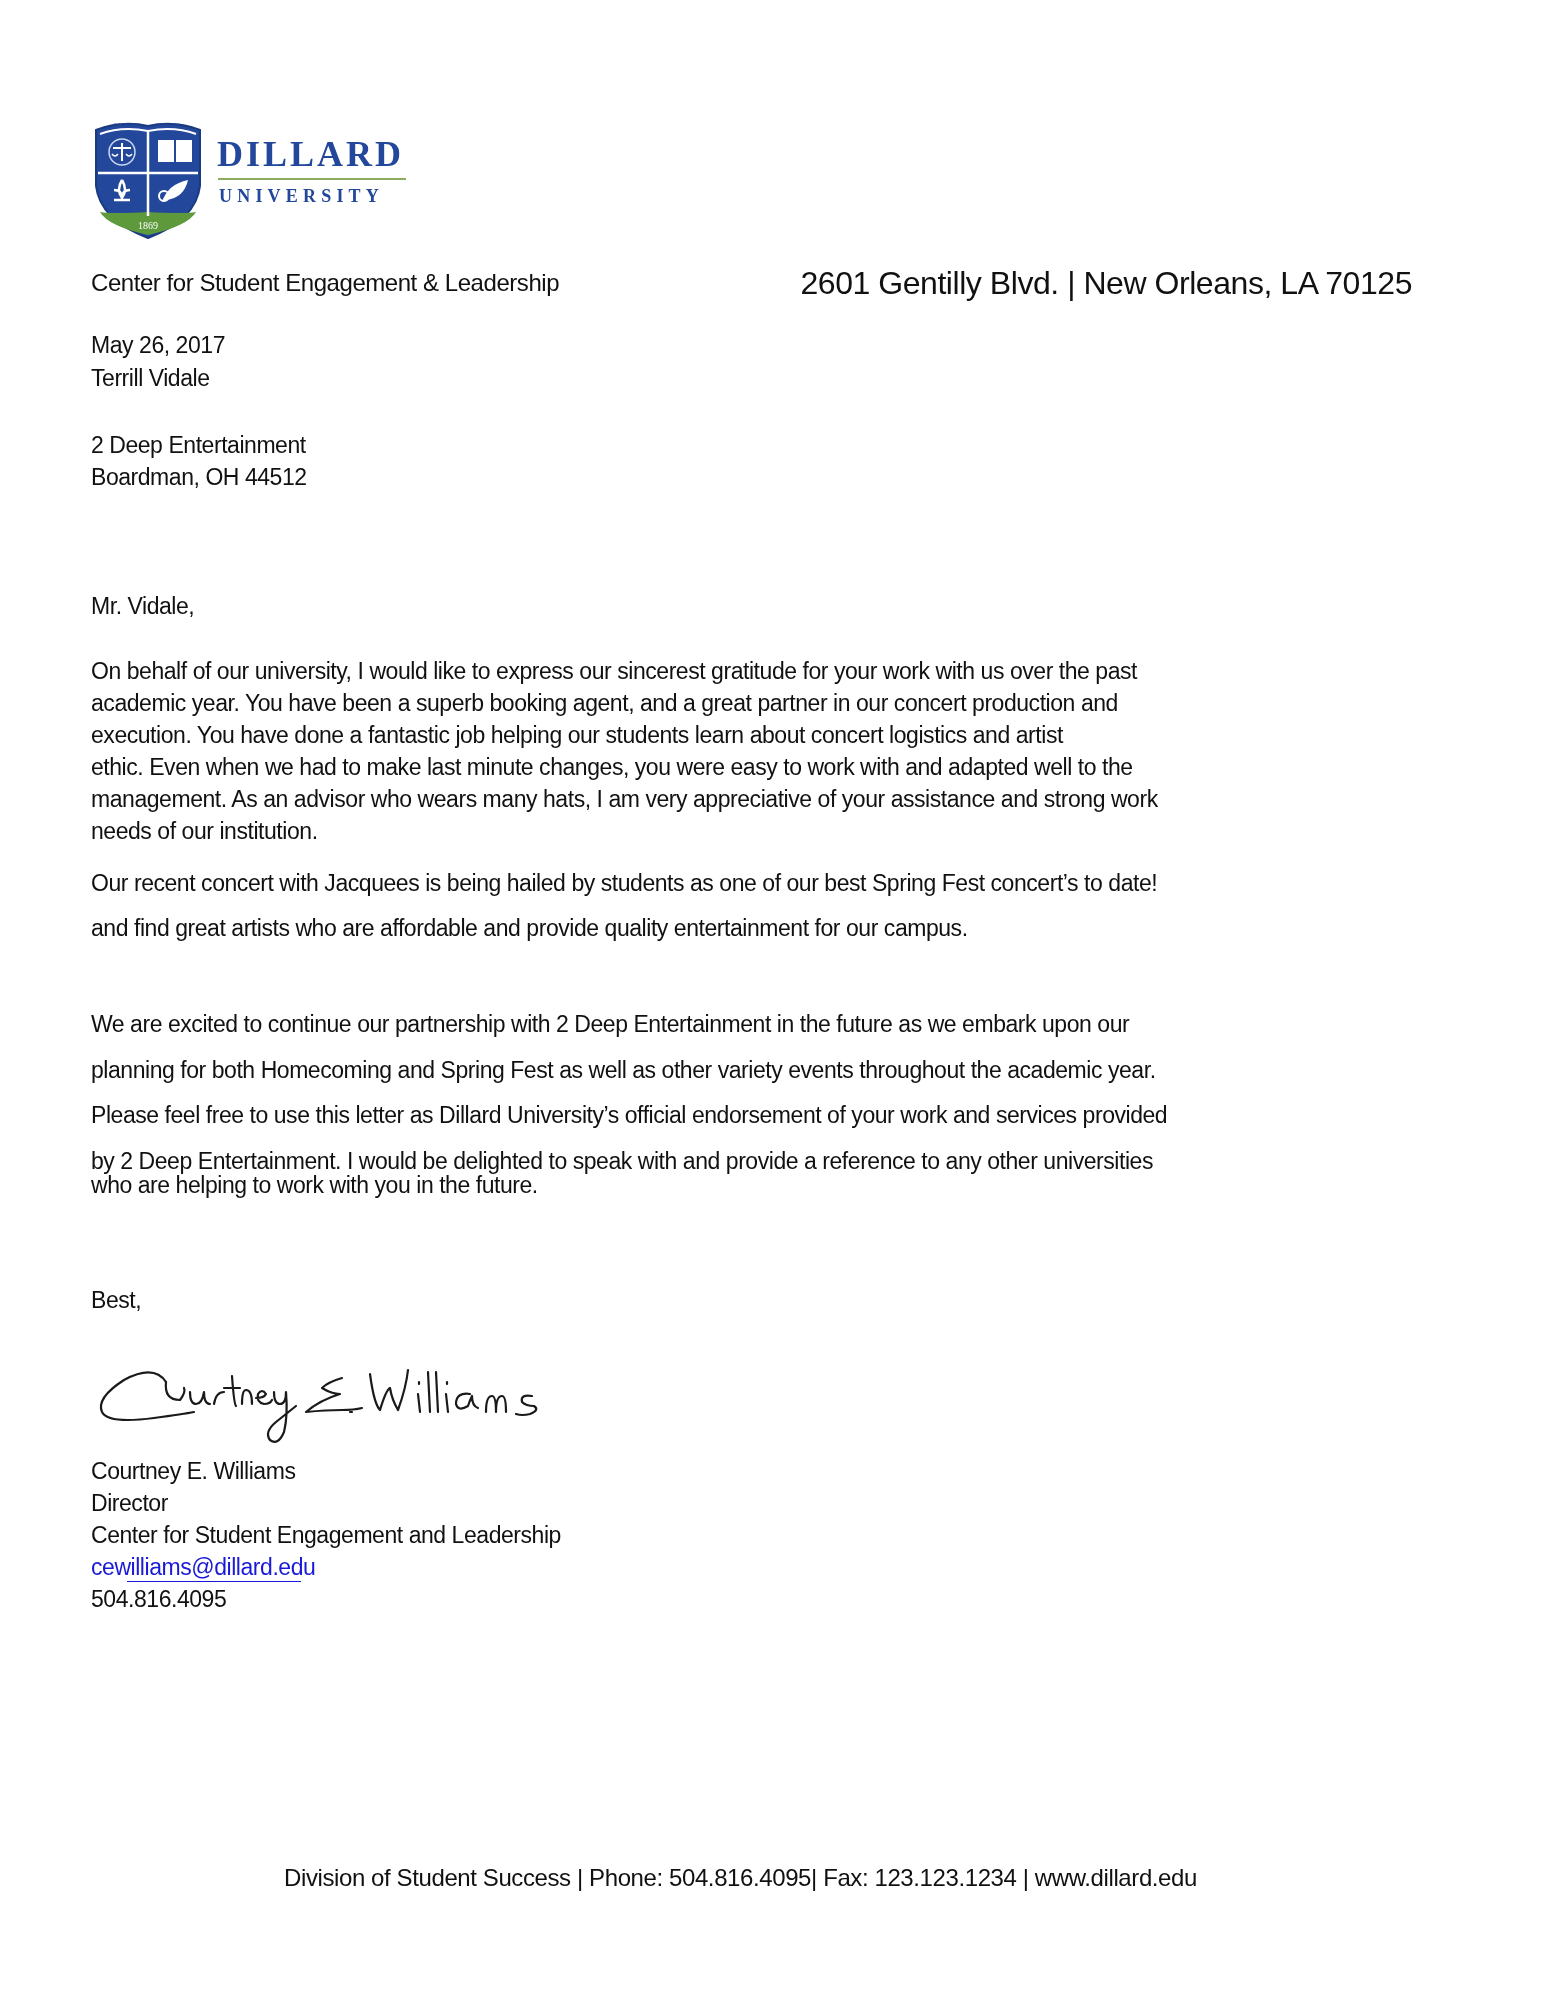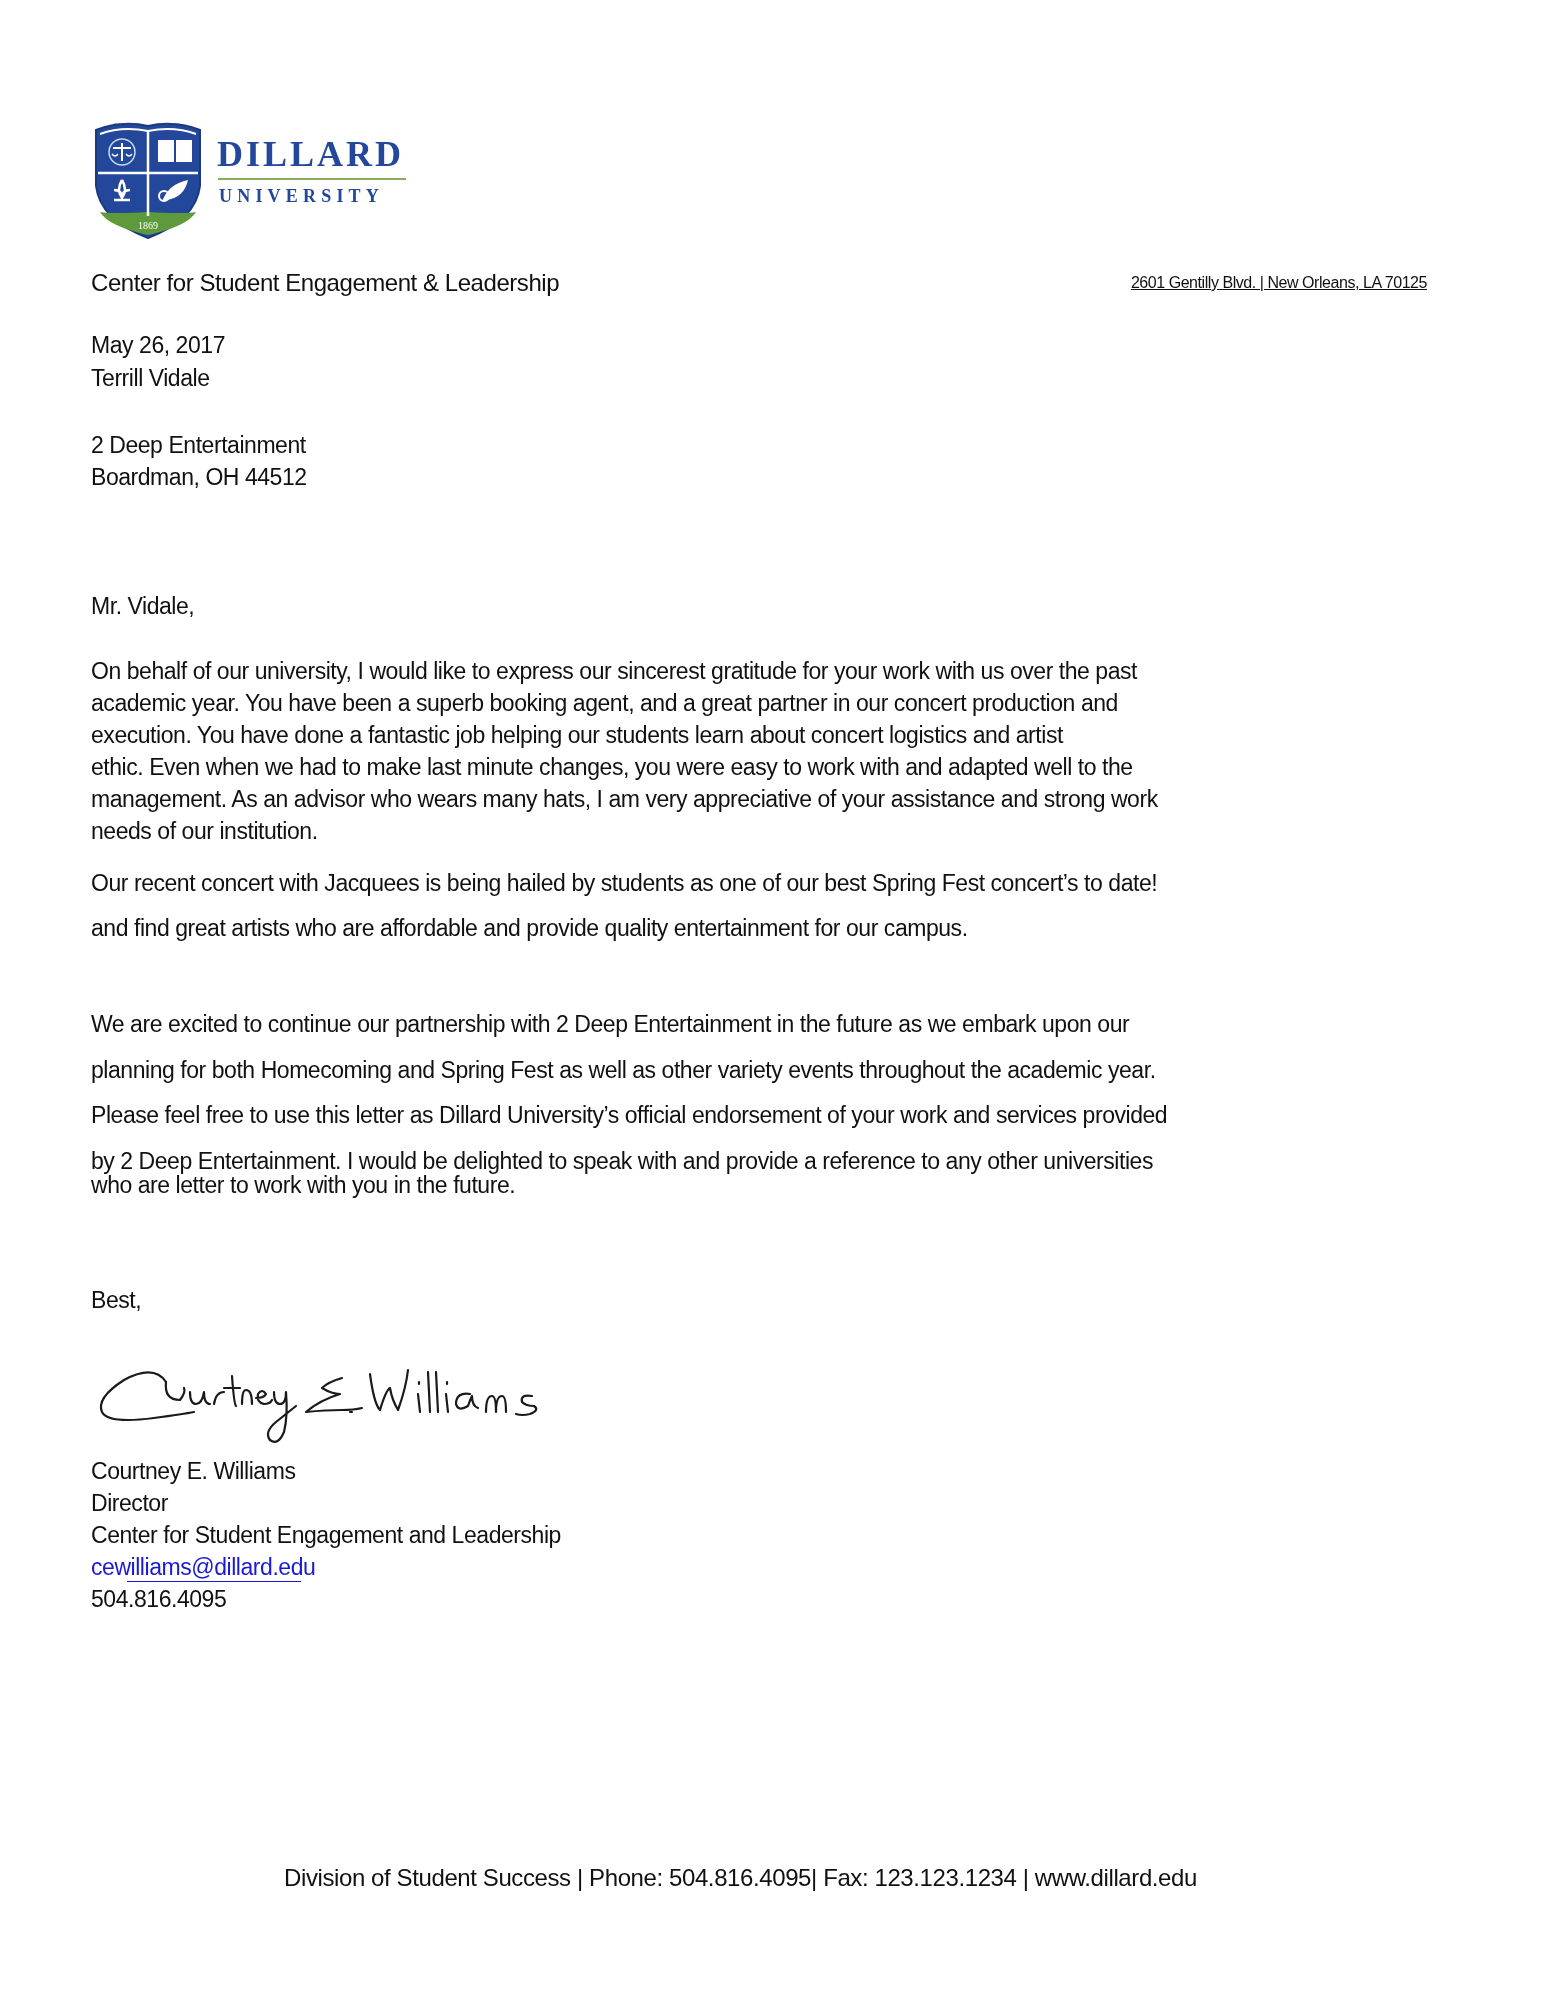--- a/index.html
+++ b/index.html
@@ -40,21 +40,21 @@
     <text x="56" y="113" font-size="10" text-anchor="middle" fill="#ffffff" font-family="Liberation Serif, serif">1869</text>
     <text x="22" y="11" font-size="6.5" fill="#23479a" font-family="Liberation Serif, serif">EX FIDE</text>
     <text x="66" y="11" font-size="6.5" fill="#23479a" font-family="Liberation Serif, serif">FORTIS</text>
   </svg>
   <span class="logo-word logo-dillard">DILLARD</span>
   <div class="logo-rule"></div>
   <span class="logo-word logo-univ">UNIVERSITY</span>
 </div>
 
 <div class="abs txt" style="left:91px; top:267px; font-size:24px;">Center for Student Engagement &amp; Leadership</div>
-<div class="abs txt" style="right:118px; top:267px; font-size:16px;text-decoration:underline;">2601 Gentilly Blvd. | New Orleans, LA 70125</div>
+<div class="abs txt" style="right:133px; top:267px; font-size:32px;">2601 Gentilly Blvd. | New Orleans, LA 70125</div>
 
 <div class="abs txt" style="left:91px; top:329px;">May 26, 2017</div>
 <div class="abs txt" style="left:91px; top:362px;">Terrill Vidale</div>
 <div class="abs txt" style="left:91px; top:429px;">2 Deep Entertainment</div>
 <div class="abs txt" style="left:91px; top:461px;">Boardman, OH 44512</div>
 
 <div class="abs txt" style="left:91px; top:590px;">Mr. Vidale,</div>
 
 <div class="abs txt" style="left:91px; top:655px;">
   <span class="line">On behalf of our university, I would like to express our sincerest gratitude for your work with us over the past</span>
@@ -73,21 +73,21 @@
   <span class="line">and find great artists who are affordable and provide quality entertainment for our campus.</span>
 </div>
 
 <div class="abs txt" style="left:91px; top:1002px; line-height:45.5px;">
   <span class="line">We are excited to continue our partnership with 2 Deep Entertainment in the future as we embark upon our</span>
   <span class="line">planning for both Homecoming and Spring Fest as well as other variety events throughout the academic year.</span>
   <span class="line">Please feel free to use this letter as Dillard University’s official endorsement of your work and services provided</span>
   <span class="line">by 2 Deep Entertainment. I would be delighted to speak with and provide a reference to any other universities</span>
 </div>
 <div class="abs txt" style="left:91px; top:1169px;">
-  <span class="line">who are letter to work with you in the future.</span>
+  <span class="line">who are helping to work with you in the future.</span>
 </div>
 
 <div class="abs txt" style="left:91px; top:1284px;">Best,</div>
 
 <svg class="abs" style="left:94px; top:1360px;" width="510" height="86" viewBox="0 0 510 86">
   <g fill="none" stroke="#1a1a1a" stroke-width="2.2" stroke-linecap="round" stroke-linejoin="round">
     <path d="M72 22 Q60 4 30 20 Q2 38 8 52 Q14 64 60 58 Q90 54 100 52"></path>
     <path d="M72 22 Q70 40 86 40 Q92 32 90 28"></path>
     <path d="M96 32 q0 12 6 12 q6 0 8 -12 q0 12 6 12"></path>
     <path d="M120 44 q2 -12 10 -12"></path>

